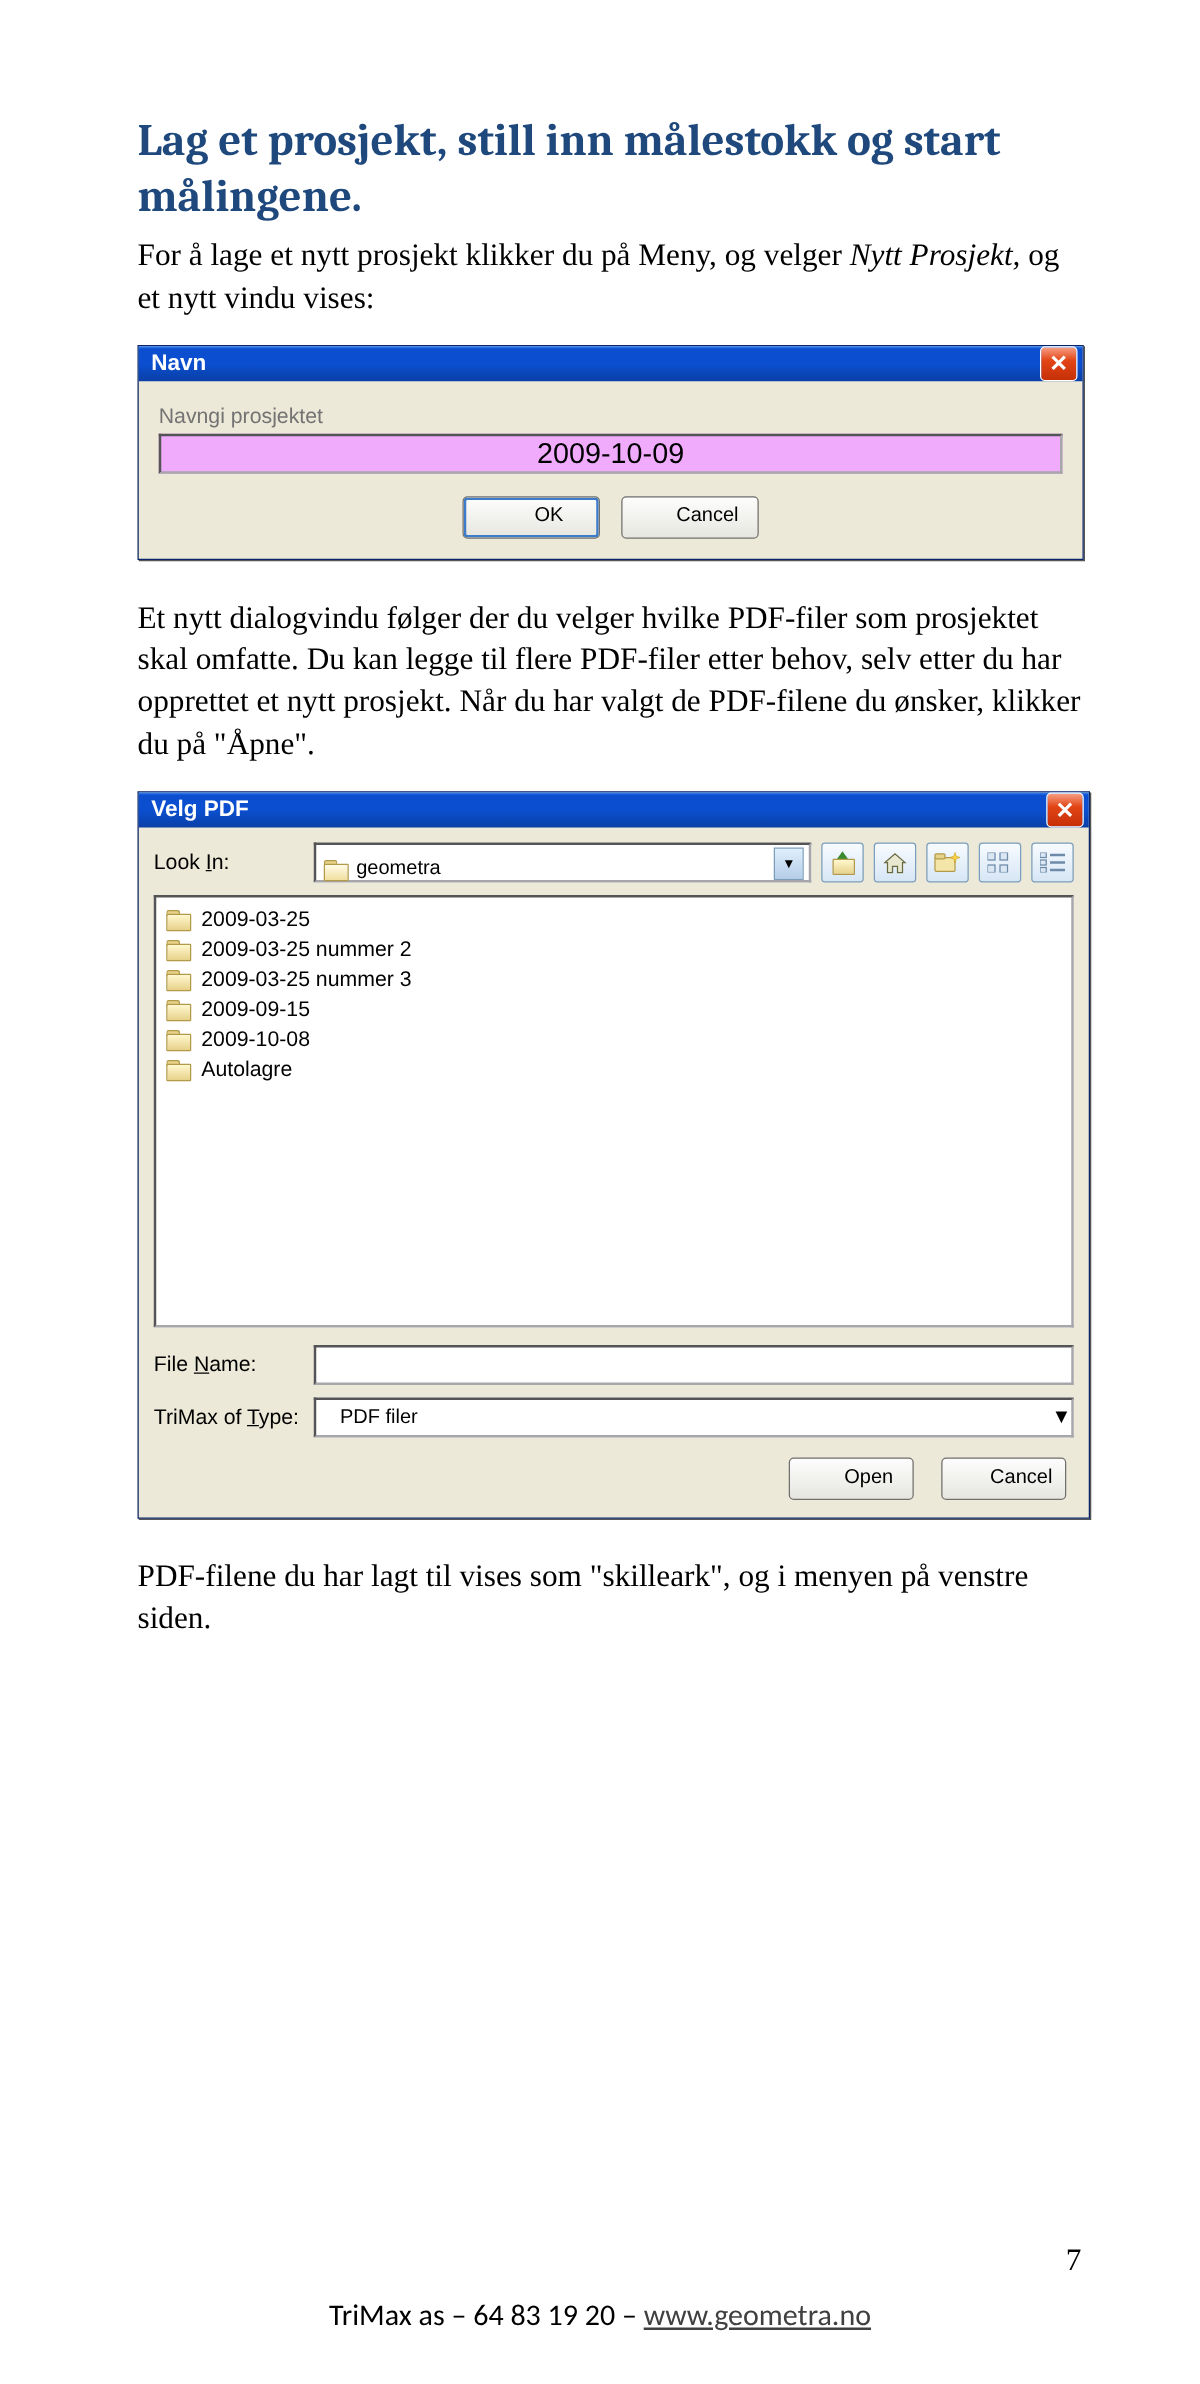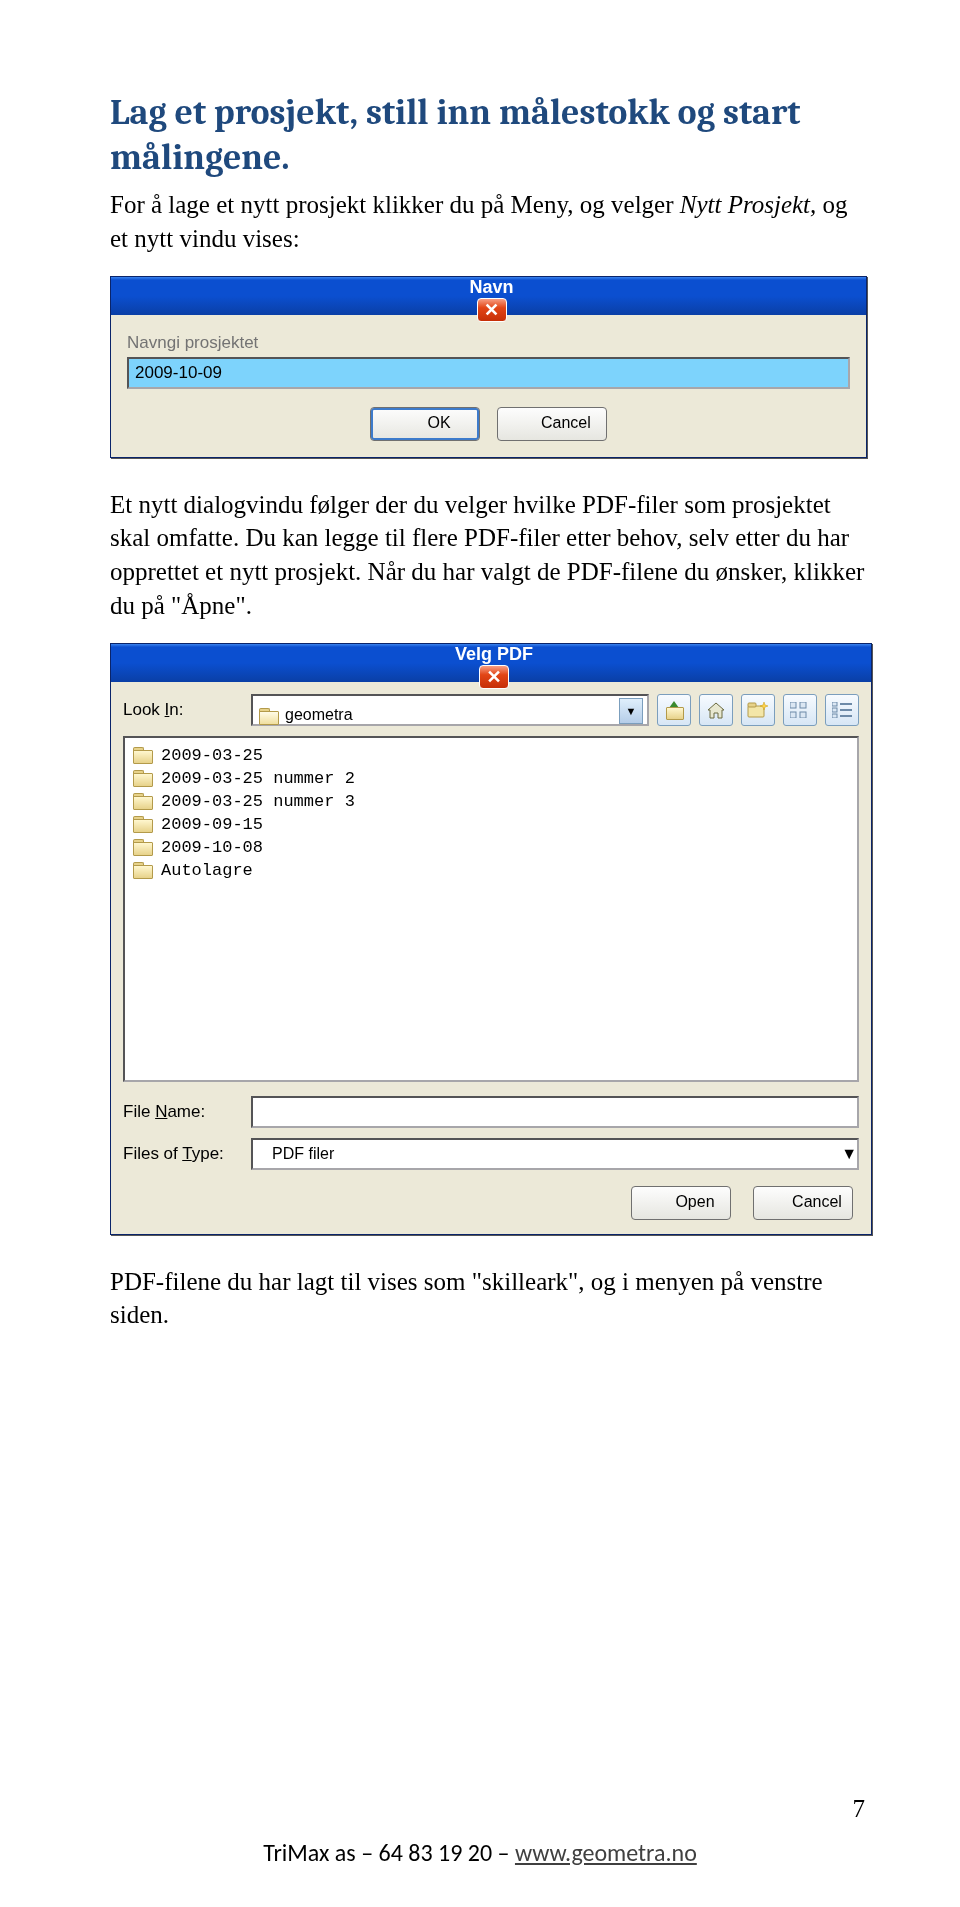--- a/index.html
+++ b/index.html
@@ -35,53 +35,53 @@
   .win {
     border: 1px solid #0A246A;
     background: #ECE9D8;
     box-shadow: 1px 1px 0 #555;
     margin: 20px 0 30px 0;
   }
   .titlebar {
     display: flex;
     align-items: center;
     justify-content: space-between;
-    height: 38px;
+    height: 28px;
     padding: 0 4px 0 10px;
     background: linear-gradient(to bottom,#3a83ee 0%,#0b4fd0 8%,#0b4fd0 50%,#0a3fa6 100%);
     color: #fff;
     font-family: Tahoma, Arial, sans-serif;
     font-size: 18px;
     font-weight: bold;
-    flex-direction: column;
   }
   .closebtn {
     width: 30px; height: 28px;
     background: linear-gradient(to bottom,#f79e83,#e24516 40%,#c62f07);
     border: 1px solid #fff;
     border-radius: 4px;
     display: flex; align-items: center; justify-content: center;
     color: #fff; font-weight: bold; font-size: 18px;
     box-sizing: border-box;
   }
   .win-body {
     padding: 18px 16px 16px 16px;
     font-family: Tahoma, Arial, sans-serif;
     font-size: 17px;
   }
   .form-label { margin-bottom: 4px; color: #737373; }
   .text-input {
     width: 100%;
     box-sizing: border-box;
     border: 2px inset #A7A6AA;
-    background: #7dd3fc;
+    background: #f0abfc;
     padding: 4px 6px;
     font-family: Tahoma, Arial, sans-serif;
-    font-size: 17px;
+    font-size: 23px;
     height: 32px;
+    text-align: center;
   }
   .btn-row { text-align: center; margin-top: 18px; }
   .btn {
     display: inline-block;
     min-width: 110px;
     height: 34px;
     line-height: 30px;
     margin: 0 6px;
     border: 1px solid #707070;
     background: linear-gradient(to bottom,#fdfdfd,#e6e6e0);
@@ -139,21 +139,21 @@
     background: linear-gradient(to bottom,#f7fbff,#d7e6f5);
     border-radius: 3px;
     display: flex; align-items: center; justify-content: center;
     box-sizing: border-box;
   }
   .filelist {
     height: 330px;
     background: #fff;
     border: 2px inset #A7A6AA;
     padding: 6px 8px;
-    font-family: Liberation Mono, monospace;
+    font-family: Liberation Sans, sans-serif;
     font-size: 17px;
     overflow: auto;
     margin-bottom: 14px;
   }
   .file-item {
     display: flex;
     align-items: center;
     gap: 8px;
     padding: 2px 0;
   }
@@ -365,21 +365,21 @@
             <span>Autolagre</span>
           </div>
       </div>
 
       <div class="fd-row">
         <div class="fd-label"><span>File </span><u>N</u><span>ame:</span></div>
         <input class="fn-input" value="" style="">
       </div>
 
       <div class="fd-row">
-        <div class="fd-label"><span>Files of </span><u>T</u><span>ype:</span></div>
+        <div class="fd-label"><span>TriMax of </span><u>T</u><span>ype:</span></div>
         <div class="ft-combo">
           <span>PDF filer</span>
           <span class="spacer"></span>
           <span class="arrow">▼</span>
         </div>
       </div>
 
       <div class="footer-br">
         <div class="btn" style="min-width:100px">Open</div>
         <div class="btn" style="min-width:100px">Cancel</div>

